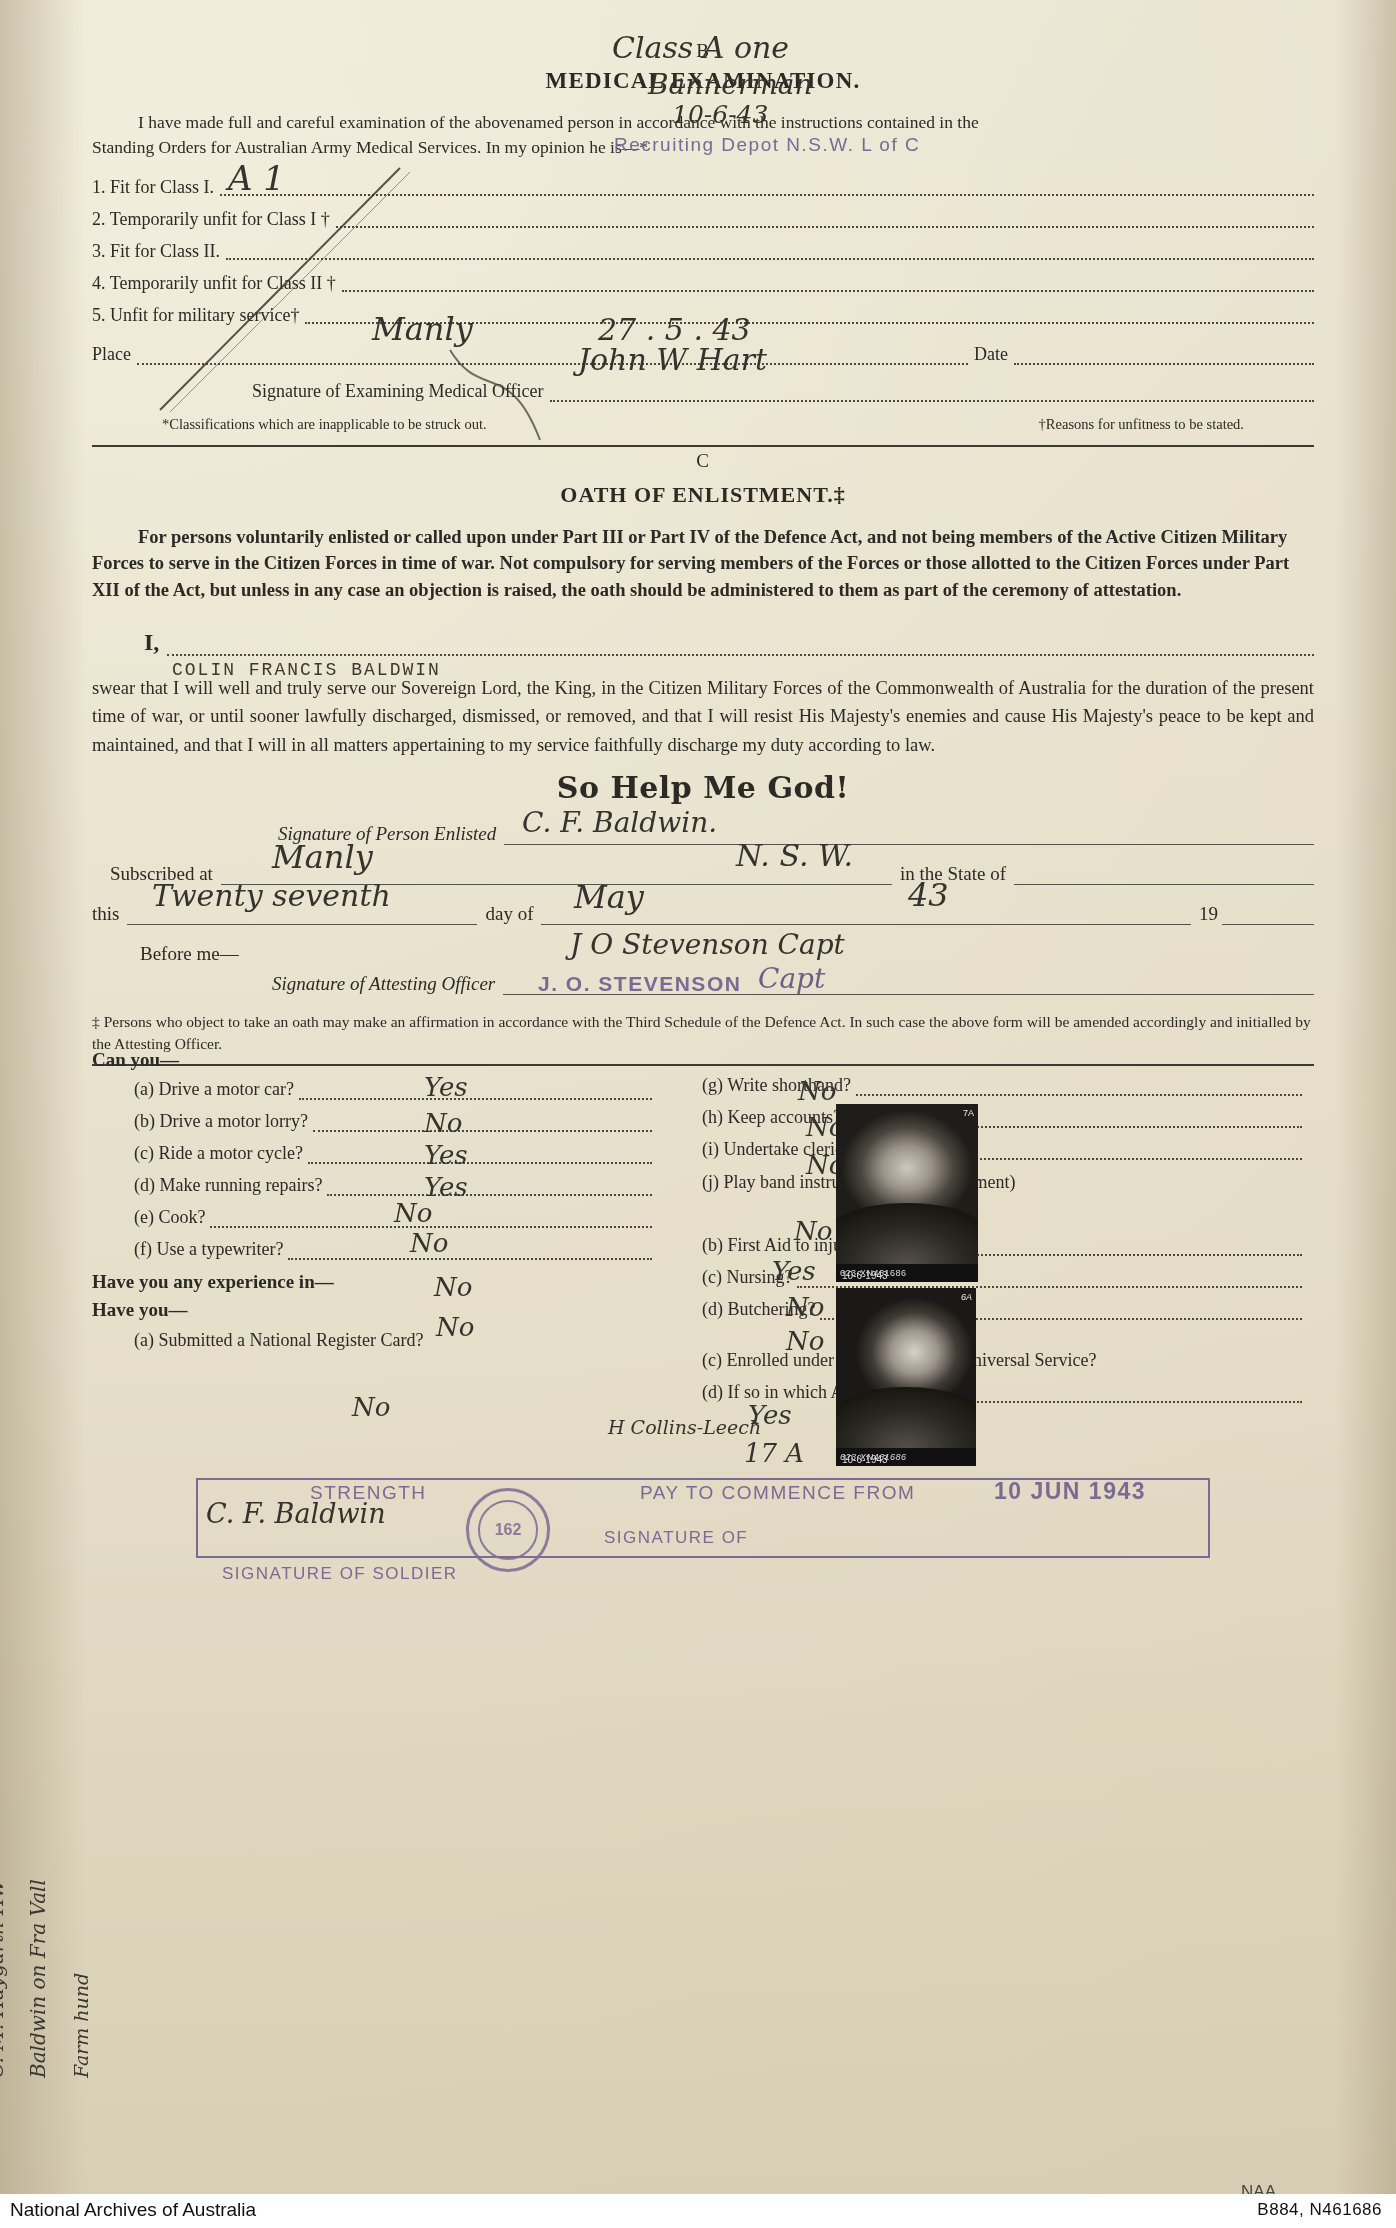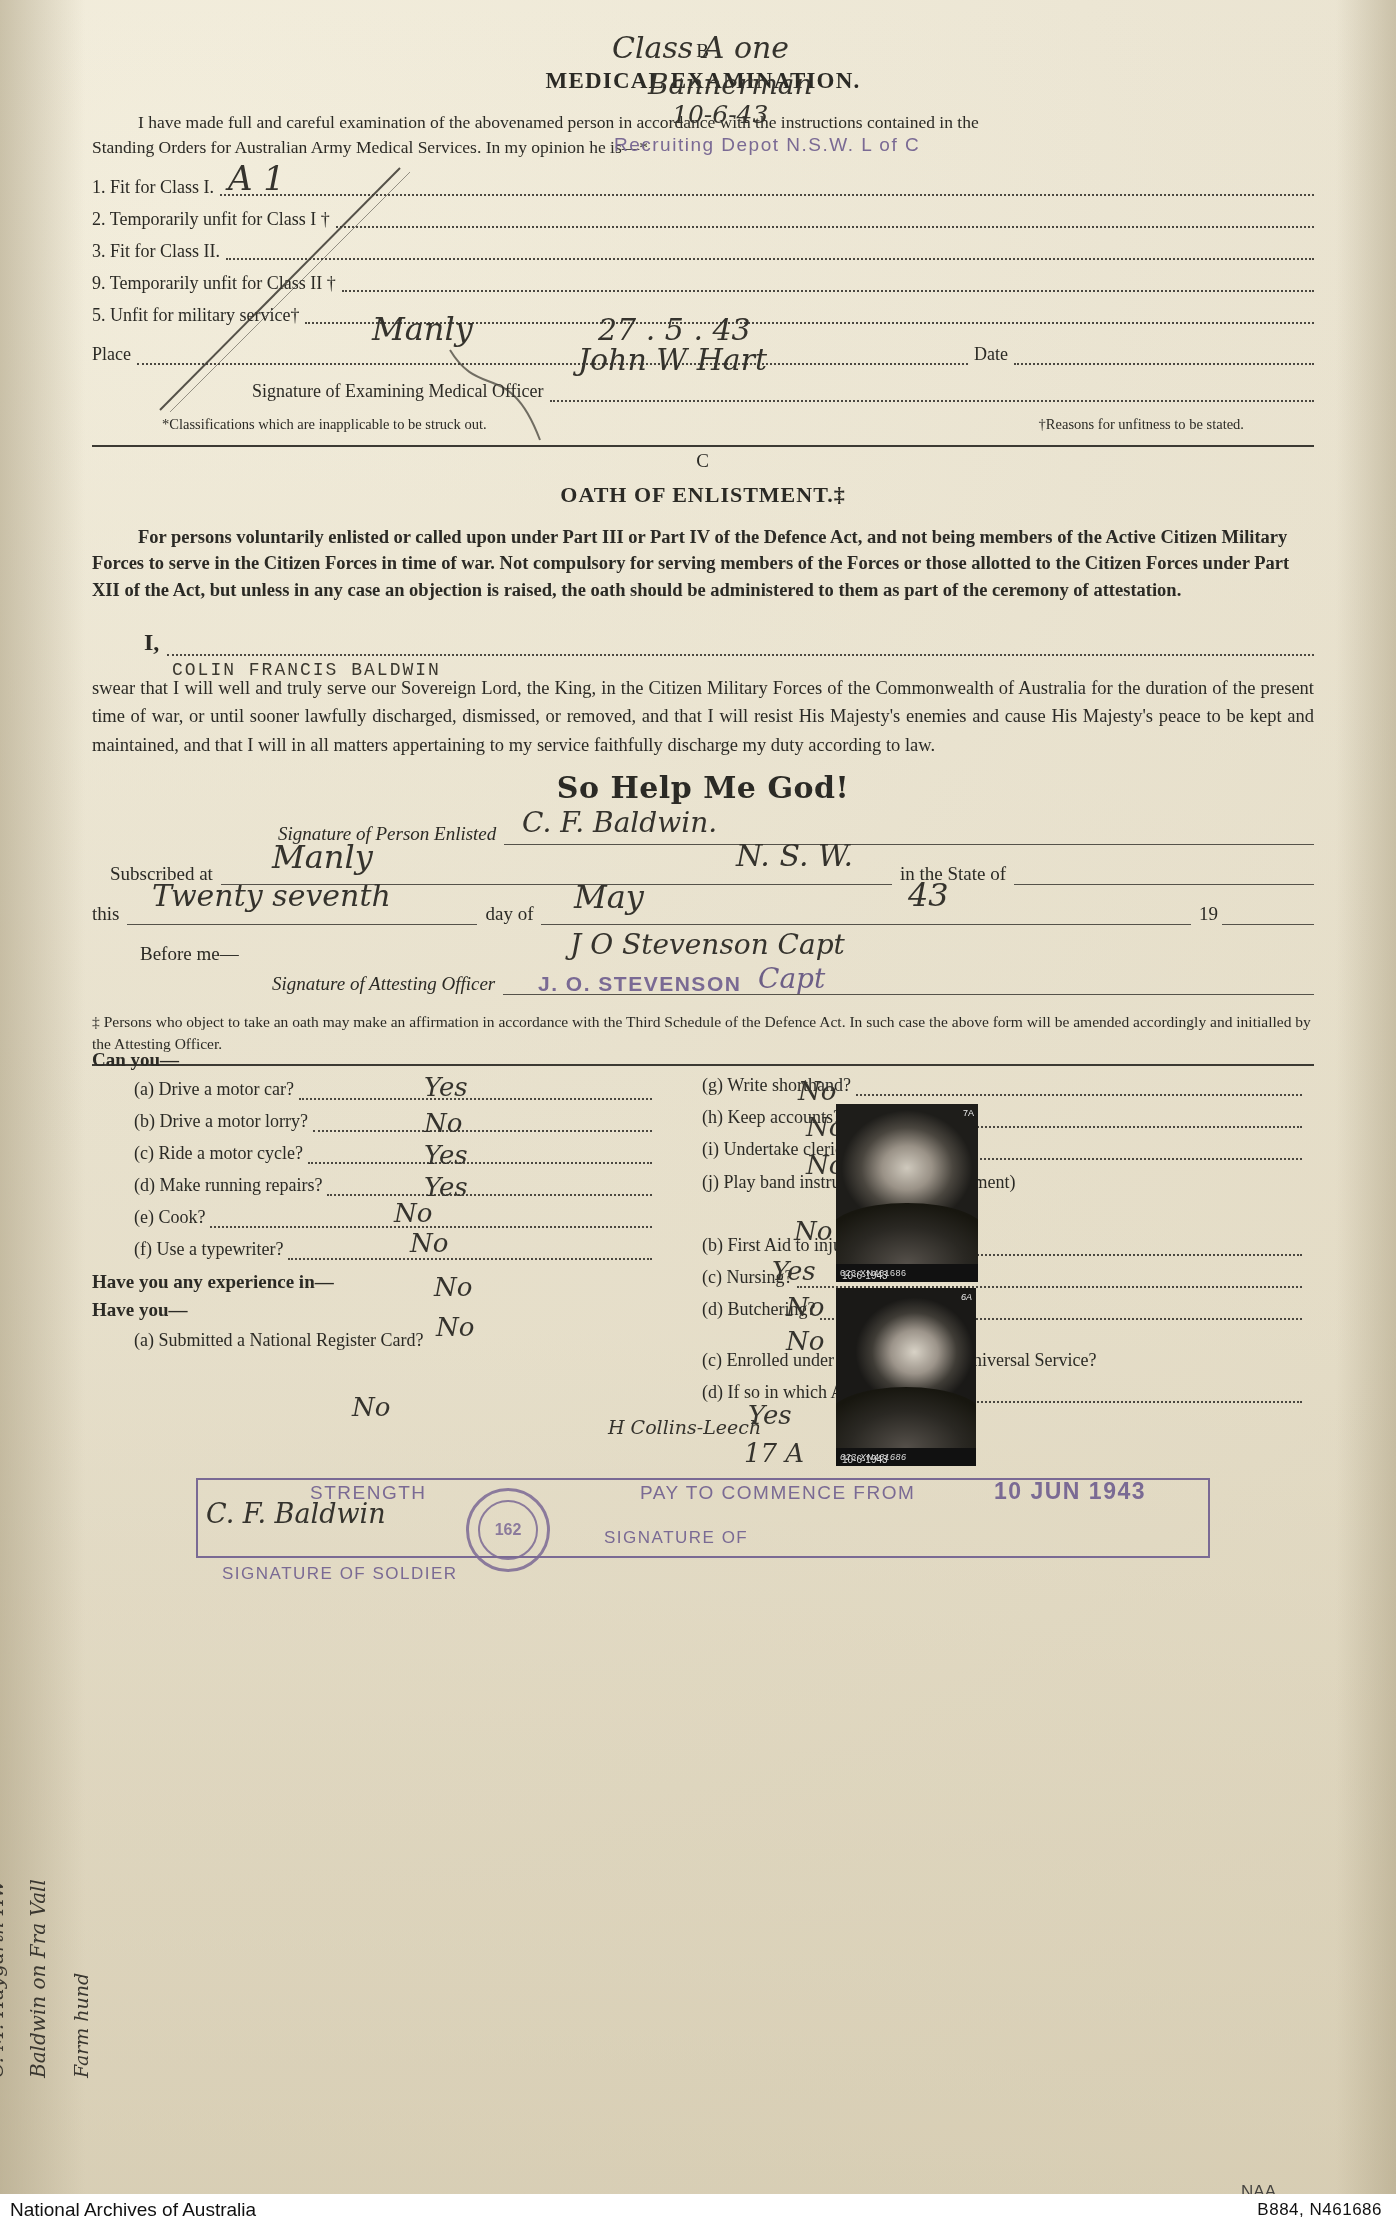--- a/index.html
+++ b/index.html
@@ -195,21 +195,21 @@
       </div>
       <div class="classrow">
         <span class="lbl">2. Temporarily unfit for Class I †</span>
         <span class="fill"></span>
       </div>
       <div class="classrow">
         <span class="lbl">3. Fit for Class II.</span>
         <span class="fill"></span>
       </div>
       <div class="classrow">
-        <span class="lbl">9. Temporarily unfit for Class II †</span>
+        <span class="lbl">4. Temporarily unfit for Class II †</span>
         <span class="fill"></span>
       </div>
       <div class="classrow">
         <span class="lbl">5. Unfit for military service†</span>
         <span class="fill"></span>
       </div>
     </div>
 
     <div class="placerow">
       <span>Place</span>

